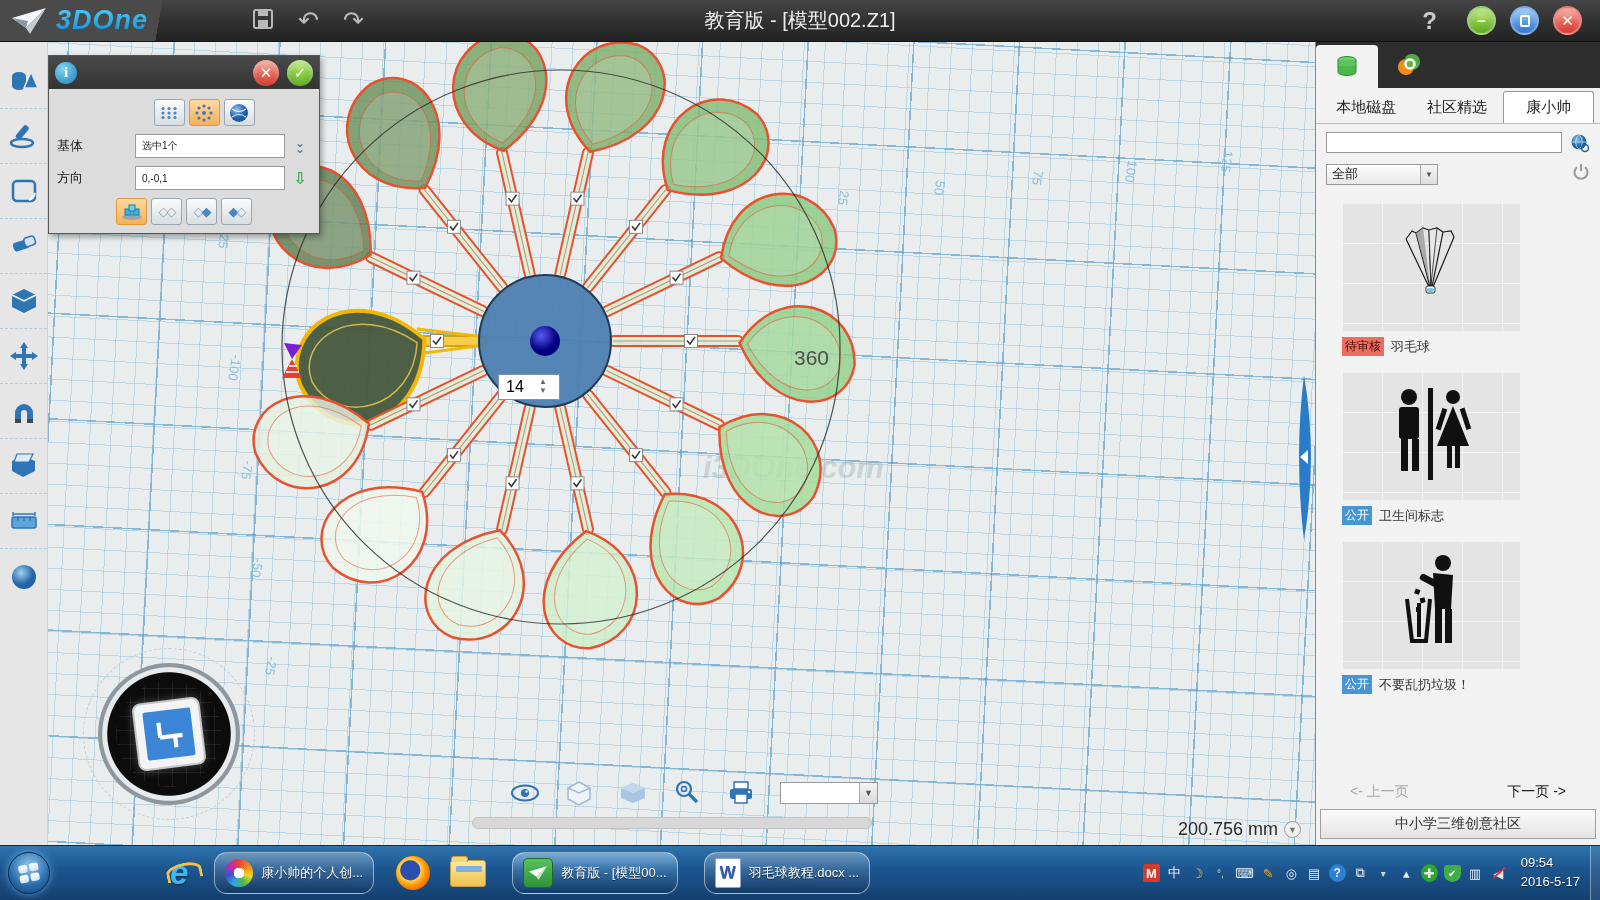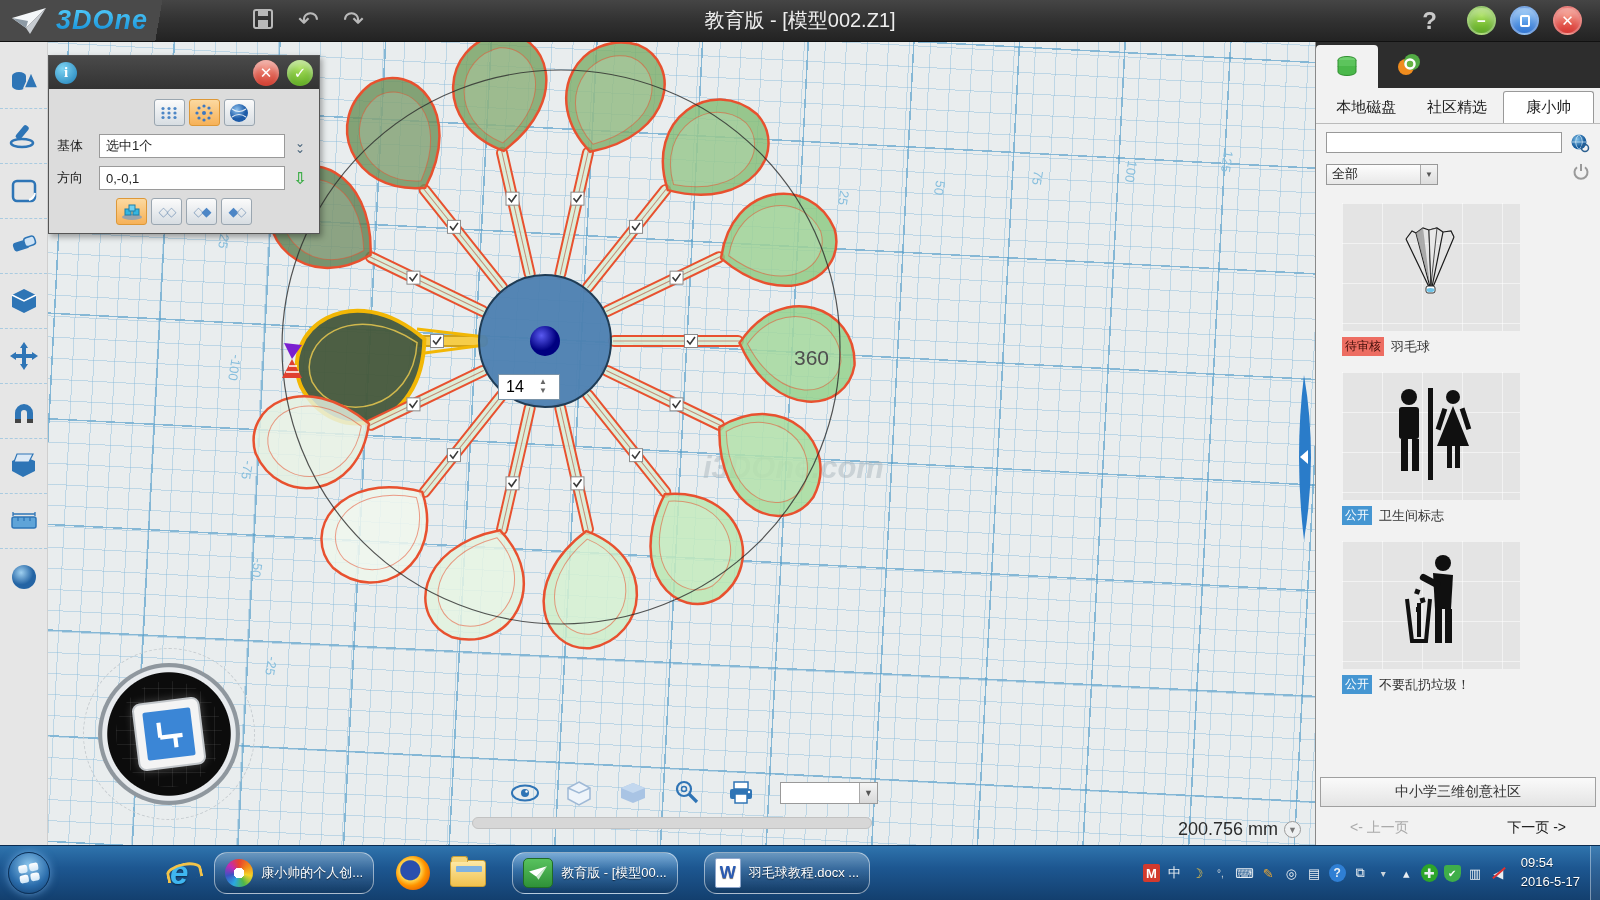--- a/index.html
+++ b/index.html
@@ -62,22 +62,22 @@
   .dlg-circle { width:26px; height:26px; border-radius:50%; display:flex; align-items:center; justify-content:center;
     color:#fff; font-size:15px; font-weight:bold; margin-left:8px; box-shadow:inset 0 5px 6px rgba(255,255,255,.5); }
   .dlg-circle.red { background:radial-gradient(circle at 50% 30%,#f08a7a,#c82a1d); }
   .dlg-circle.green { background:radial-gradient(circle at 50% 30%,#a8e05a,#4f9e18); }
   .dlg-row { display:flex; align-items:center; padding:4px 8px; }
   .dlg-row.center { justify-content:center; }
   .pat-btn { width:31px; height:27px; border:1px solid #9aa6b0; border-radius:3px; margin:0 2px;
     background:linear-gradient(#fbfbfb,#d7dde2); display:flex; align-items:center; justify-content:center; }
   .pat-btn.selected { background:linear-gradient(#fcd9a0,#f6b158); border-color:#dd9838; }
   .dlg-label { width:42px; font-size:13px; color:#222; }
-  .dlg-field { flex:1; height:24px; background:#fff; border:1px solid #9a9a9a; font-size:13px; color:#222;
-    display:flex; align-items:center; padding-left:6px; }
+  .dlg-field { flex:1; height:24px; background:#fff; border:1px solid #9a9a9a; font-size:10px; color:#222;
+    display:flex; align-items:center; padding-left:6px;margin-left:36px; }
   .dlg-side-icon { width:22px; text-align:center; margin-left:4px; }
   .chev2 { color:#49657c; font-size:12px; line-height:6px; display:inline-block; }
   .dia { font-size:13px; letter-spacing:-2px; }
 
   
   #cube-ring { position:absolute; left:35px; top:606px; width:172px; height:172px; border:1px dashed #c6ccd0; border-radius:50%; z-index:3; }
   #view-cube { position:absolute; left:50px; top:621px; width:142px; height:142px; border-radius:50%; z-index:3;
     background:radial-gradient(circle, #0c0c0c 0 61%, #e8ebee 62% 66%, #8f979e 67% 72%, #dfe5e9 73%);
     display:flex; align-items:center; justify-content:center; }
   #view-cube::before { content:""; position:absolute; inset:18px; border-radius:50%;
@@ -746,25 +746,25 @@
               <rect x="39" y="45" width="5" height="5" transform="rotate(-15 41 47)"></rect>
               <rect x="35" y="54" width="5" height="5"></rect>
    </svg>
           </div>
      <div class="sb-cardlabel">
        <span class="sb-badge public">公开</span>
        <span class="sb-name">不要乱扔垃圾！</span>
      </div>
         </div>
       </div>
-    <div id="sb-community">中小学三维创意社区</div>
     <div id="sb-pager">
       <span id="sb-prev">&lt;- 上一页</span>
       <span id="sb-next">下一页 -&gt;</span>
     </div>
+    <div id="sb-community">中小学三维创意社区</div>
   </div>
 
   <div id="taskbar">
     <div id="start-orb">
         <div id="orb-flag">
           <span></span>
           <span></span>
           <span></span>
           <span></span>
         </div>

